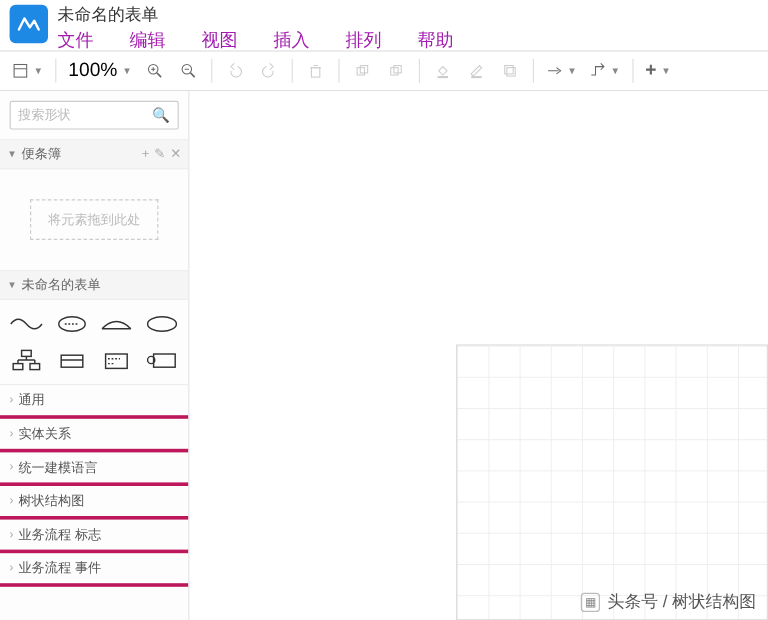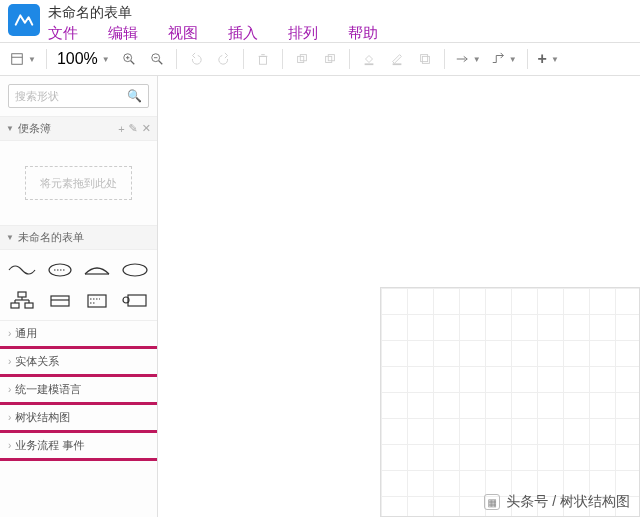--- a/index.html
+++ b/index.html
@@ -243,20 +243,21 @@
             <circle cx="6" cy="10" r="3"></circle>
           </svg>
         </div>
     </div>
 
     <div class="cat-list">
       <div class="cat-item">通用</div>
       <div class="cat-item">实体关系</div>
       <div class="cat-item">统一建模语言</div>
       <div class="cat-item">树状结构图</div>
+      <div class="cat-item">业务流程 标志</div>
       <div class="cat-item">业务流程 事件</div>
 
     </div>
   </div>
 
   <div class="canvas-area">
     <div class="canvas-grid"></div>
   </div>
 </div>
 

